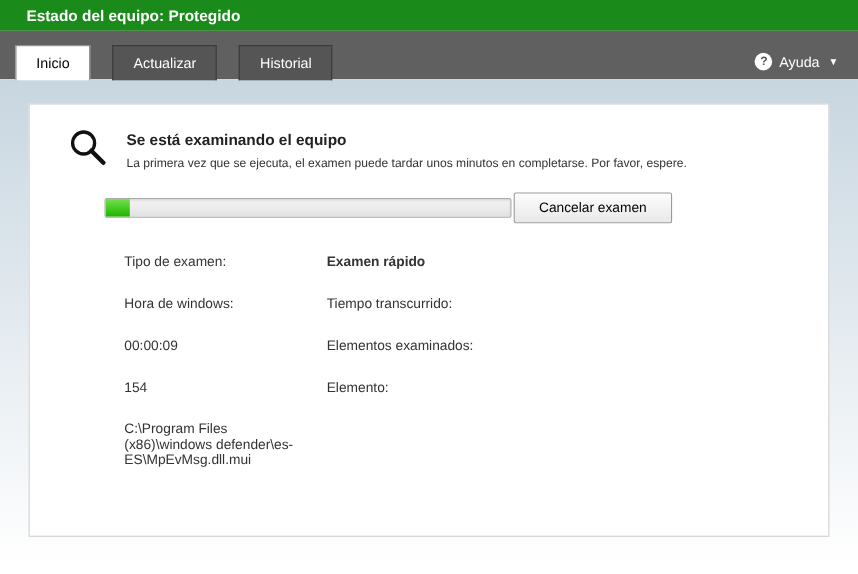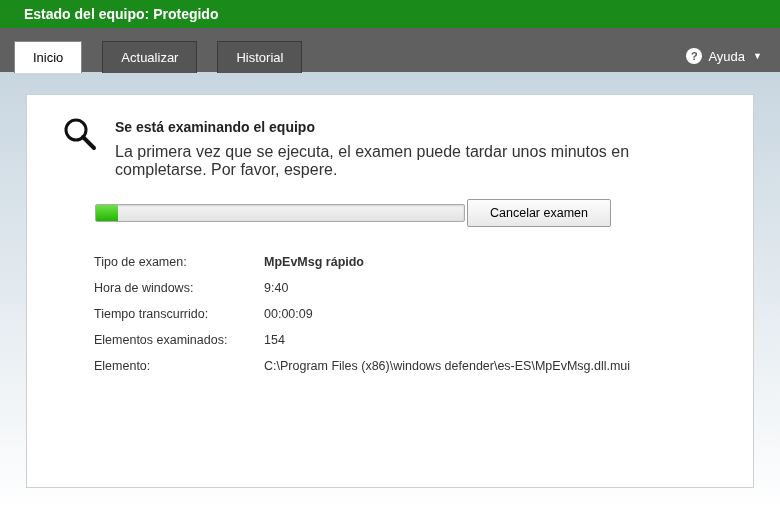--- a/index.html
+++ b/index.html
@@ -90,21 +90,21 @@
     flex: 0 0 auto;
     margin-top: -4px;
   }
   .scan-title {
     font-size: 14px;
     font-weight: 600;
     color: #222;
     margin-bottom: 8px;
   }
   .scan-desc {
-    font-size: 16px;
+    font-size: 11px;
     color: #333;
   }
   .progress-row {
     display: flex;
     align-items: center;
     gap: 2px;
     margin: 20px 0 28px 34px;
   }
   .progress-track {
     flex: 0 0 370px;
@@ -124,27 +124,28 @@
   }
   .cancel-btn {
     padding: 6px 22px;
     font-size: 12.5px;
     border: 1px solid #9a9a9a;
     background: linear-gradient(180deg, #fdfdfd, #e8e8e8);
     cursor: pointer;
     border-radius: 2px;
   }
   .details {
-    margin-left: 33px;
+    margin-left: 52px;
     display: grid;
     grid-template-columns: 160px 1fr;
     row-gap: 12px;
     column-gap: 10px;
     font-size: 12.5px;
     color: #333;
+    gap: 24px;
   }
   .details .label { color: #333; }
   .details .val {}
   .details .val.strong { font-weight: 600; }
 </style>
 </head>
 <body>
 
 <div class="header">
   <span>Estado del equipo:</span>
@@ -180,24 +181,23 @@
 
     <div class="progress-row">
       <div class="progress-track">
         <div class="progress-fill" style="width:6%"></div>
       </div>
       <button class="cancel-btn">Cancelar examen</button>
     </div>
 
     <div class="details">
       <div class="label">Tipo de examen:</div>
-      <div class="val strong">MpEvMsg rápido</div>
+      <div class="val strong">Examen rápido</div>
 
       <div class="label">Hora de windows:</div>
-      <div class="val">9:40</div>
 
       <div class="label">Tiempo transcurrido:</div>
       <div class="val">00:00:09</div>
 
       <div class="label">Elementos examinados:</div>
       <div class="val">154</div>
 
       <div class="label">Elemento:</div>
       <div class="val">C:\Program Files (x86)\windows defender\es-ES\MpEvMsg.dll.mui</div>
     </div>

